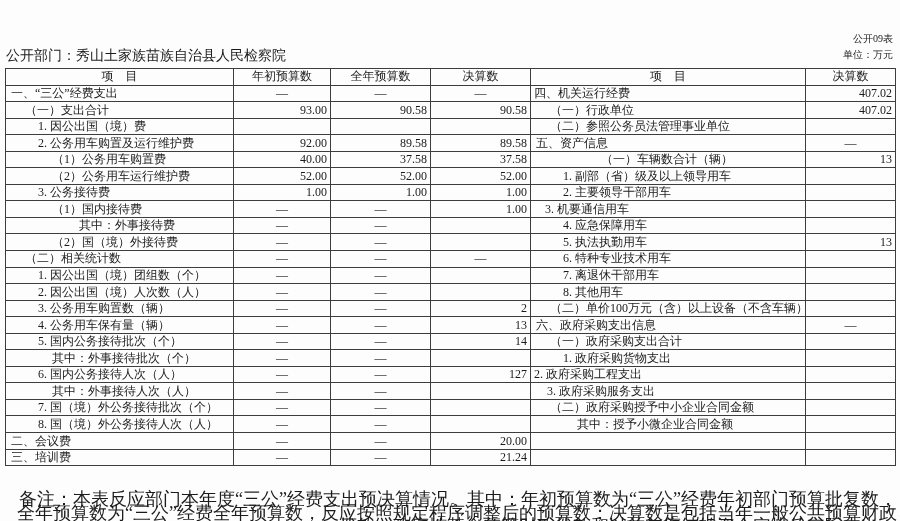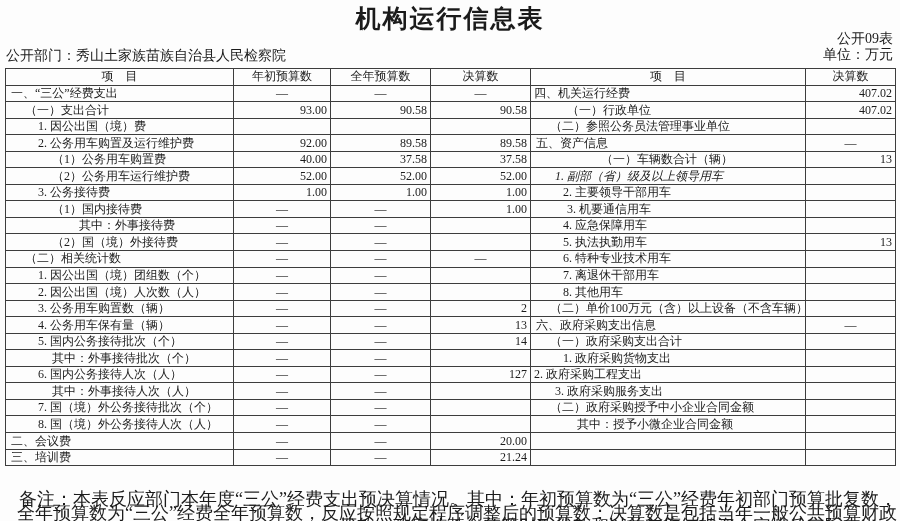--- a/index.html
+++ b/index.html
@@ -16,21 +16,21 @@
     position: absolute; left: 0; top: 2px; width: 100%;
     text-align: center;
     font-family: "Liberation Sans", "DejaVu Sans", sans-serif;
     font-weight: bold;
     font-size: 25px;
     letter-spacing: 2px;
   }
   .meta {
     position: absolute; right: 7px; top: 31px;
     text-align: right;
-    font-size: 14px; line-height: 15.5px;
+    font-size: 10px; line-height: 15.5px;
   }
   .dept {
     position: absolute; left: 6px; top: 47px;
     font-size: 14px;
   }
   table.main {
     position: absolute; left: 5px; top: 68px;
     width: 890px;
     border-collapse: collapse;
     table-layout: fixed;
@@ -54,21 +54,20 @@
     font-size: 18px;
     line-height: 13.5px;
     text-align: right;
   }
 </style>
 </head>
 <body>
 
 <div class="sheet">
 
-  <div class="title">机构运行信息表</div>
 
   <div class="meta">
     <div>公开09表</div>
     <div>单位：万元</div>
   </div>
 
   <div class="dept">公开部门：秀山土家族苗族自治县人民检察院</div>
 
   <table class="main">
     <colgroup>
@@ -96,21 +95,21 @@
           <td class="dash">—</td>
           <td class="dash">—</td>
           <td class="item" style="">四、机关运行经费</td>
           <td class="num">407.02</td>
         </tr>
         <tr>
           <td class="item" style="padding-left: 19px;">（一）支出合计</td>
           <td class="num">93.00</td>
           <td class="num">90.58</td>
           <td class="num">90.58</td>
-          <td class="item" style="padding-left: 36px;">（一）行政单位</td>
+          <td class="item" style="padding-left: 19px;">（一）行政单位</td>
           <td class="num">407.02</td>
         </tr>
         <tr>
           <td class="item" style="padding-left: 32px;">1. 因公出国（境）费</td>
           <td class="num"></td>
           <td class="num"></td>
           <td class="num"></td>
           <td class="item" style="padding-left: 19px;">（二）参照公务员法管理事业单位</td>
           <td class="num"></td>
         </tr>
@@ -128,37 +127,37 @@
           <td class="num">37.58</td>
           <td class="num">37.58</td>
           <td class="item" style="padding-left: 1px; text-align: center;">（一）车辆数合计（辆）</td>
           <td class="num">13</td>
         </tr>
         <tr>
           <td class="item" style="padding-left: 46px;">（2）公务用车运行维护费</td>
           <td class="num">52.00</td>
           <td class="num">52.00</td>
           <td class="num">52.00</td>
-          <td class="item" style="padding-left: 24px; font-style: italic;">1. 副部（省）级及以上领导用车</td>
+          <td class="item" style="padding-left: 32px;">1. 副部（省）级及以上领导用车</td>
           <td class="num"></td>
         </tr>
         <tr>
           <td class="item" style="padding-left: 32px;">3. 公务接待费</td>
           <td class="num">1.00</td>
           <td class="num">1.00</td>
           <td class="num">1.00</td>
           <td class="item" style="padding-left: 32px;">2. 主要领导干部用车</td>
           <td class="num"></td>
         </tr>
         <tr>
           <td class="item" style="padding-left: 46px;">（1）国内接待费</td>
           <td class="dash">—</td>
           <td class="dash">—</td>
           <td class="num">1.00</td>
-          <td class="item" style="padding-left: 36px; margin-left: 40px;">3. 机要通信用车</td>
+          <td class="item" style="padding-left: 14px; margin-left: 40px;">3. 机要通信用车</td>
           <td class="num"></td>
         </tr>
         <tr>
           <td class="item" style="padding-left: 73px;">其中：外事接待费</td>
           <td class="dash">—</td>
           <td class="dash">—</td>
           <td class="num"></td>
           <td class="item" style="padding-left: 32px;">4. 应急保障用车</td>
           <td class="num"></td>
         </tr>
@@ -232,21 +231,21 @@
           <td class="dash">—</td>
           <td class="num">127</td>
           <td class="item" style="">2. 政府采购工程支出</td>
           <td class="num"></td>
         </tr>
         <tr>
           <td class="item" style="padding-left: 46px;">其中：外事接待人次（人）</td>
           <td class="dash">—</td>
           <td class="dash">—</td>
           <td class="num"></td>
-          <td class="item" style="padding-left: 24px;">3. 政府采购服务支出</td>
+          <td class="item" style="padding-left: 16px;">3. 政府采购服务支出</td>
           <td class="num"></td>
         </tr>
         <tr>
           <td class="item" style="padding-left: 32px;">7. 国（境）外公务接待批次（个）</td>
           <td class="dash">—</td>
           <td class="dash">—</td>
           <td class="num"></td>
           <td class="item" style="padding-left: 19px;">（二）政府采购授予中小企业合同金额</td>
           <td class="num"></td>
         </tr>

